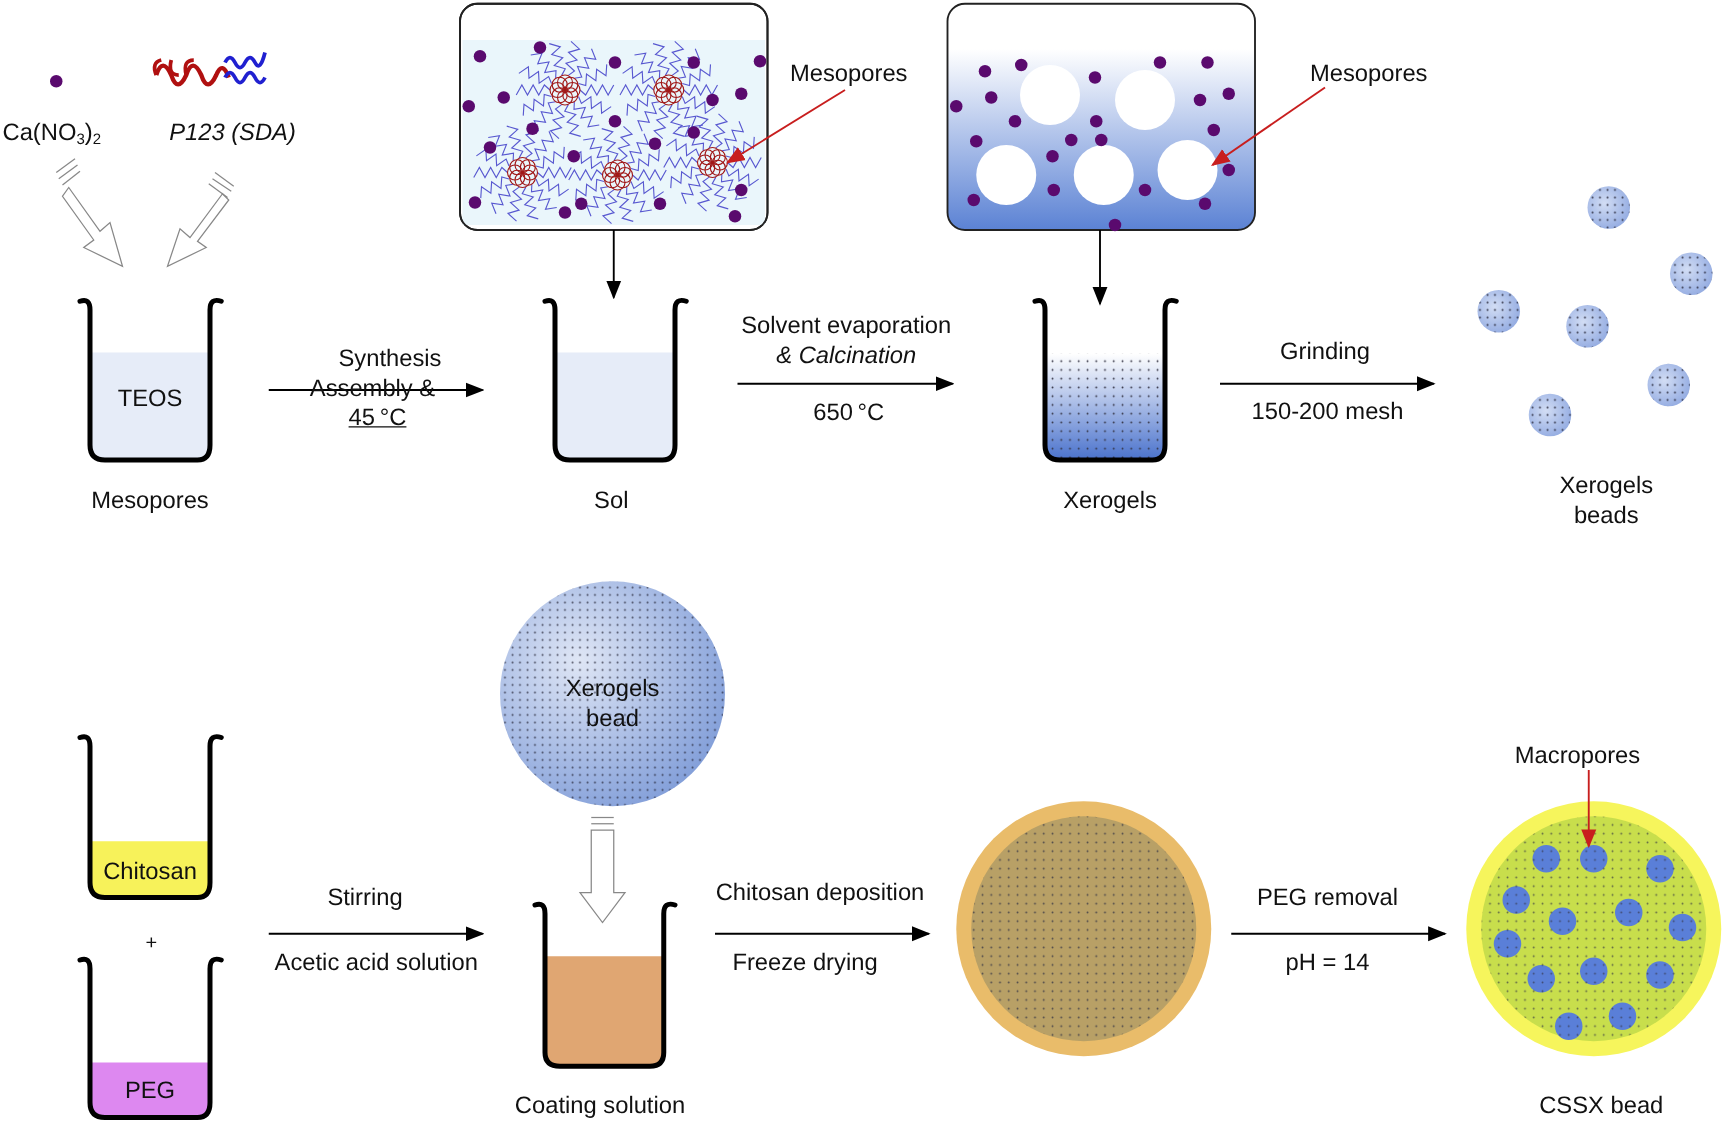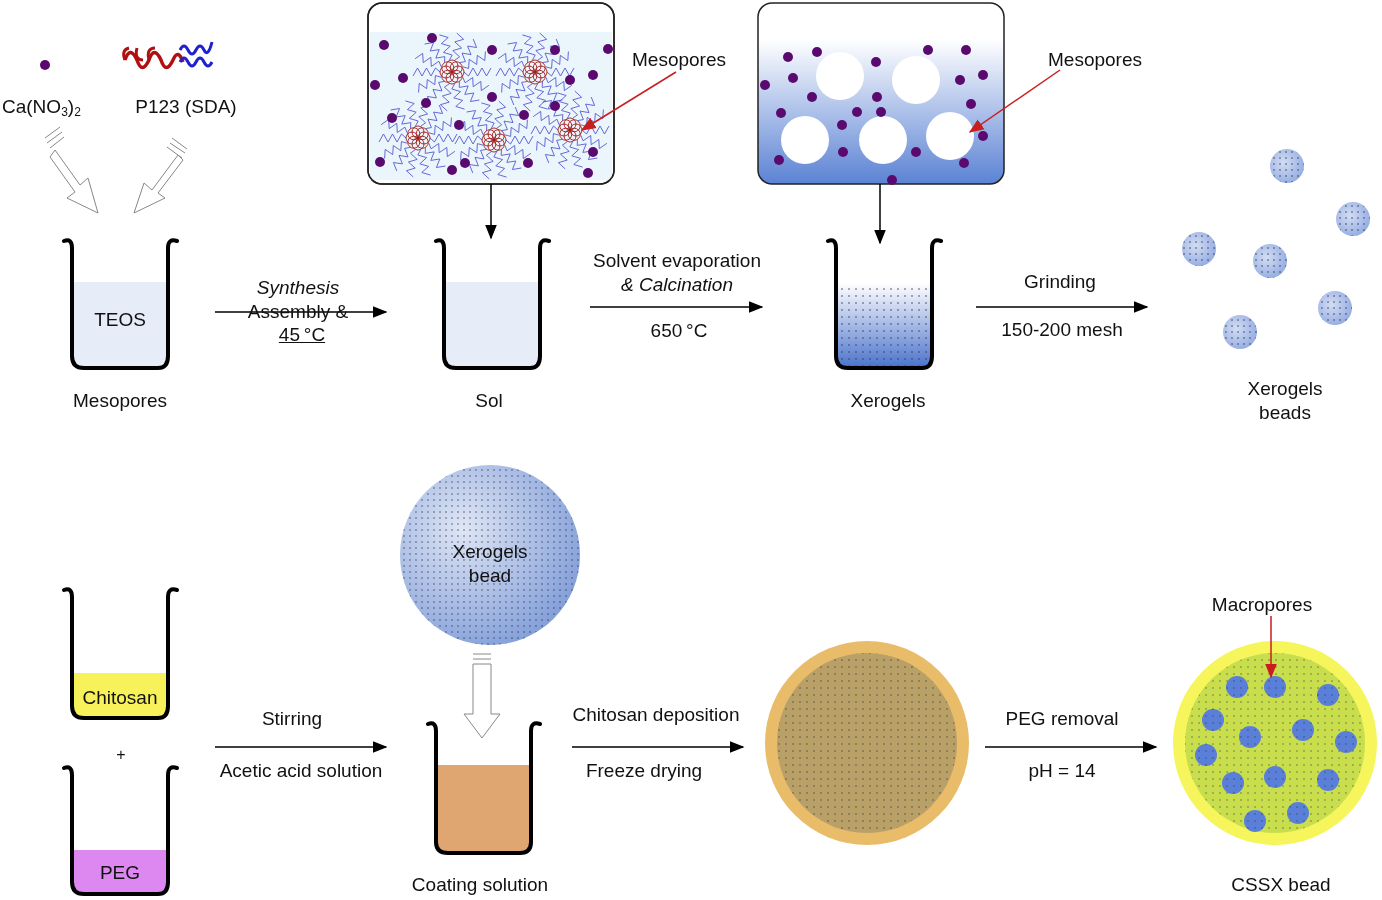--- a/index.html
+++ b/index.html
@@ -400,27 +400,27 @@
         <g>
           <circle cx="1298" cy="813" r="11" fill="#5a7fd8"></circle>
           <circle cx="1298" cy="813" r="11" fill="url(#dotsLight)" opacity="0.7"></circle>
         </g>
       </g>
   </g>
   <line x1="1271" y1="616" x2="1271" y2="677" stroke="#c81e1e" stroke-width="1.5" marker-end="url(#arrowRed)"></line>
 </svg>
 
 <div class="lbl" style="left:2px;top:95px;"><span>Ca(NO</span><sub>3</sub><span>)</span><sub>2</sub></div>
-<div class="lbl c" style="left:186px;top:95px;">P123 (SDA)</div>
+<div class="lbl c" style="left:186px;top:95px;font-style:italic;">P123 (SDA)</div>
 
 <div class="lbl c" style="left:120px;top:308px;">TEOS</div>
 <div class="lbl c" style="left:120px;top:389px;">Mesopores</div>
 
 <div class="lbl c" style="left:298px;top:252px;margin-top:48px;">Assembly &amp;</div>
-<div class="lbl c" style="left:298px;top:276px;font-style:italic;">Synthesis</div>
+<div class="lbl c" style="left:312px;top:276px;">Synthesis</div>
 <div class="lbl c" style="left:302px;top:323px;text-decoration:underline;">45 °C</div>
 
 <div class="lbl c" style="left:679px;top:48px;">Mesopores</div>
 <div class="lbl c" style="left:489px;top:389px;">Sol</div>
 
 <div class="lbl c" style="left:677px;top:249px;">Solvent evaporation</div>
 <div class="lbl c" style="left:677px;top:273px;font-style:italic;">&amp; Calcination</div>
 <div class="lbl c" style="left:679px;top:319px;">650 °C</div>
 
 <div class="lbl c" style="left:1095px;top:48px;">Mesopores</div>

